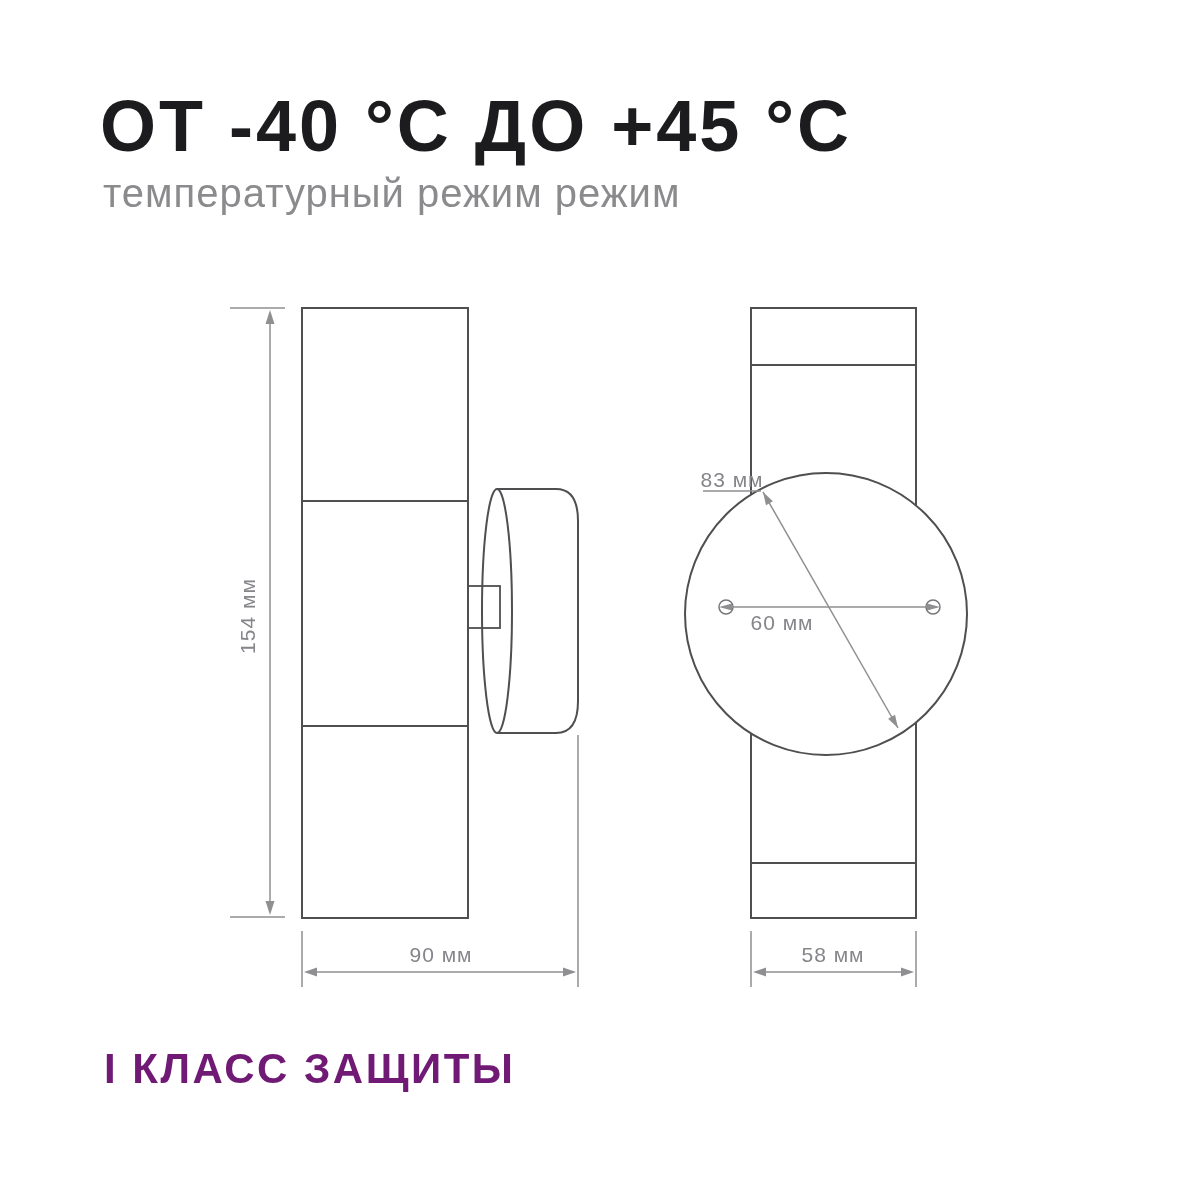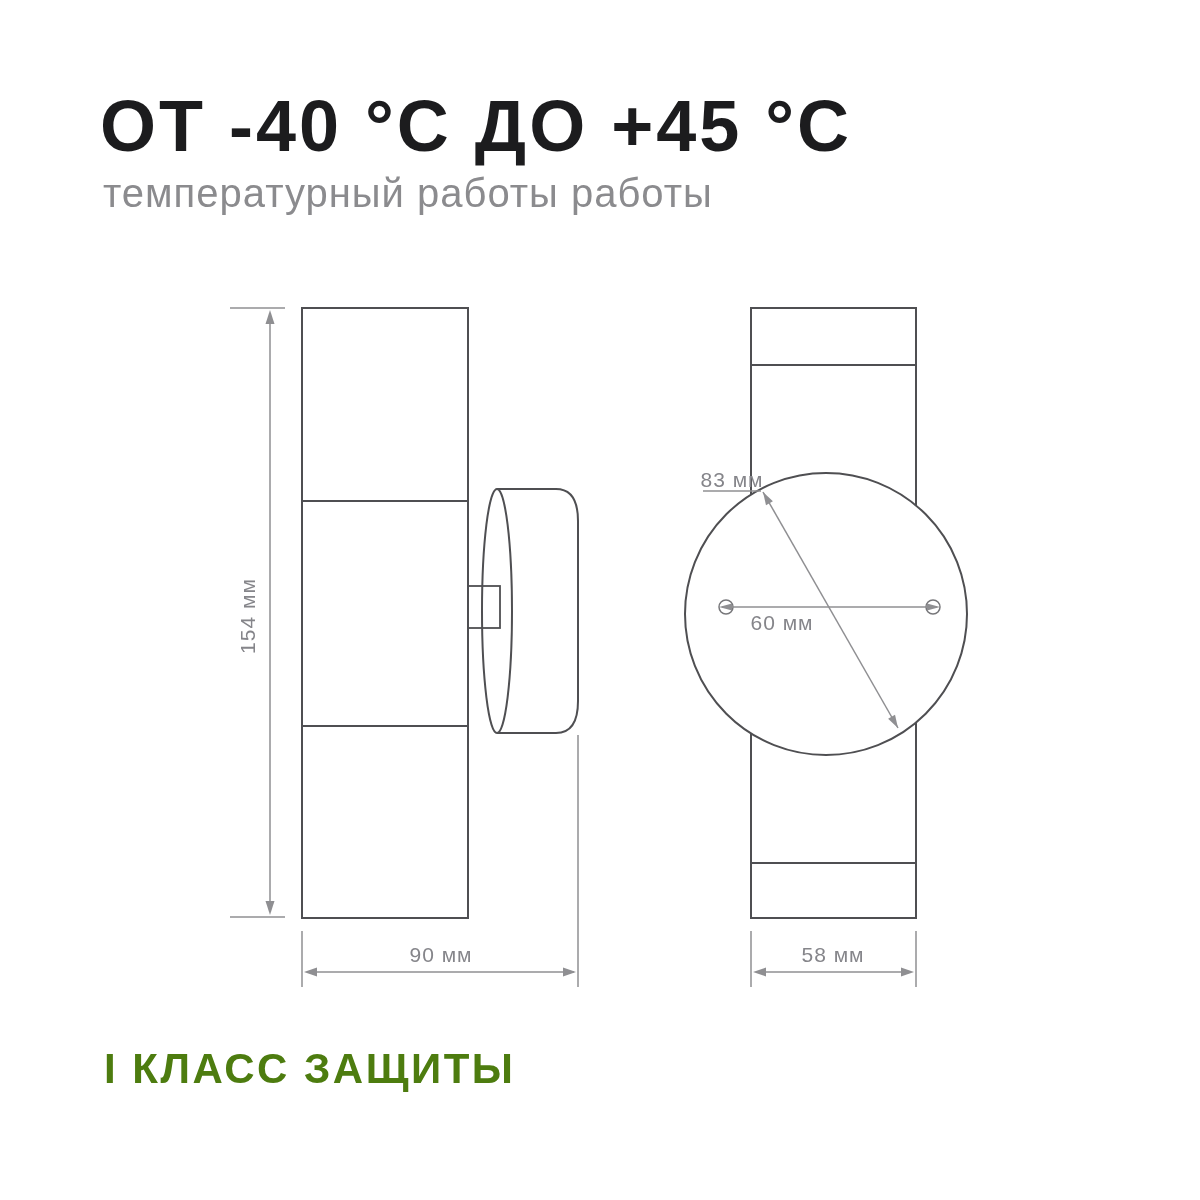--- a/index.html
+++ b/index.html
@@ -50,21 +50,21 @@
     position: absolute;
     left: 104px;
     top: 1048px;
   }
   .footer-title {
     margin: 0;
     font-size: 42px;
     font-weight: 700;
     letter-spacing: 2.5px;
     line-height: 1;
-    color: #4d7c0f;
+    color: #701a75;
     white-space: nowrap;
   }
   .footer-subtitle {
     margin: 12px 0 0 1px;
     font-size: 32px;
     font-weight: 400;
     letter-spacing: 2px;
     line-height: 1.1;
     color: #8b8b8e;
     white-space: nowrap;
@@ -95,21 +95,21 @@
     letter-spacing: 1px;
   }
 </style>
 </head>
 <body>
 
 <div class="canvas">
 
   <div class="header-block">
     <h1 class="header-title">ОТ -40 °С ДО +45 °С</h1>
-    <p class="header-subtitle">температурный работы работы</p>
+    <p class="header-subtitle">температурный режим режим</p>
   </div>
 
   <svg class="drawing-svg" viewBox="0 0 1200 1200">
 
     <g>
 
       <rect x="302" y="308" width="166" height="610" class="outline"></rect>
       <line x1="302" y1="501" x2="468" y2="501" class="outline-thin"></line>
       <line x1="302" y1="726" x2="468" y2="726" class="outline-thin"></line>
 

